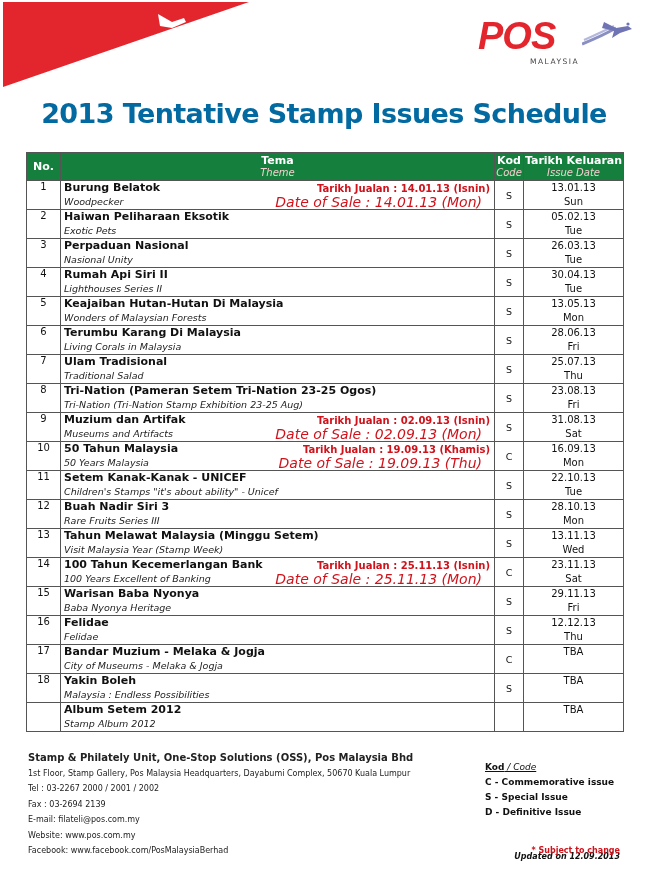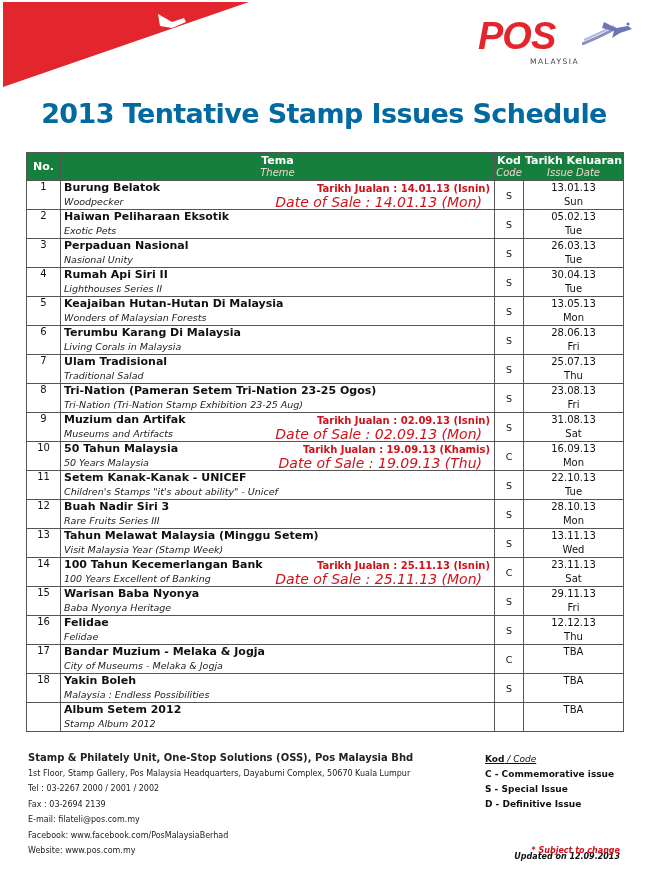--- a/index.html
+++ b/index.html
@@ -19,25 +19,25 @@
   td.tema { position:relative; height:28px; vertical-align:top; padding-left:3px !important; }
   .t-ms { font-weight:bold; font-size:11px; line-height:14px; display:block; white-space:nowrap; }
   .t-en { font-style:italic; font-size:9.5px; line-height:13px; display:block; color:#222; white-space:nowrap; }
   .sale-ms { position:absolute; right:4px; top:1px; color:#d0121b; font-weight:bold; font-size:10px; line-height:13px; white-space:nowrap; }
   .sale-en { position:absolute; right:12px; top:15px; color:#d0121b; font-style:italic; font-size:14px; line-height:12px; white-space:nowrap; }
   td.kod { text-align:center; vertical-align:middle; font-size:9.5px; }
   td.date { text-align:center; vertical-align:top; font-size:10px; line-height:14px; }
   .footer-left { position:absolute; left:28px; top:750px; font-size:8px; line-height:15.5px; color:#222; }
   .footer-left .org { font-weight:bold; font-size:10px; }
   .legend { position:absolute; left:485px; top:752px; font-size:9px; line-height:15px; color:#111; }
-  .legend .h { text-decoration:underline; font-weight:bold; }
+  .legend .h { text-decoration:underline; font-weight:bold;margin-top:8px; }
   .legend .h i { font-weight:normal; }
   .legend .item { font-weight:bold; }
   .updated { position:absolute; right:28px; top:830px; font-style:italic; font-weight:bold; font-size:8px; color:#111;margin-top:22px; }
-  .subject { position:absolute; right:28px; top:846px; font-style:italic; font-weight:bold; font-size:8px; color:#d0121b; }
+  .subject { position:absolute; right:28px; top:846px; font-weight:bold; font-size:8px; color:#d0121b; }
 </style>
 </head>
 <body>
 
 <svg class="banner" viewBox="0 0 260 100">
   <polygon points="3,2 249,2 3,87" fill="#e3262d"></polygon>
   <path d="M70,72 L160,42 L172,30" stroke="#fff" stroke-width="2.5" fill="none"></path>
   <path d="M158,14 L172,22 L184,18 L186,22 L172,28 L160,26 Z" fill="#fff"></path>
 </svg>
 
@@ -308,22 +308,22 @@
       </tr>
     </tbody>
 </table>
 
 <div class="footer-left">
   <div class="org">Stamp &amp; Philately Unit, One-Stop Solutions (OSS), Pos Malaysia Bhd</div>
   <div>1st Floor, Stamp Gallery, Pos Malaysia Headquarters, Dayabumi Complex, 50670 Kuala Lumpur</div>
   <div>Tel : 03-2267 2000 / 2001 / 2002</div>
   <div>Fax : 03-2694 2139</div>
   <div>E-mail: filateli@pos.com.my</div>
+  <div>Website: www.pos.com.my</div>
   <div>Facebook: www.facebook.com/PosMalaysiaBerhad</div>
-  <div>Website: www.pos.com.my</div>
 </div>
 
 <div class="legend">
   <div class="h"><span>Kod</span><i> / Code</i></div>
   <div class="item">C - Commemorative issue</div>
   <div class="item">S - Special Issue</div>
   <div class="item">D - Definitive Issue</div>
 </div>
 <div class="updated">Updated on 12.09.2013</div>
 <div class="subject">* Subject to change</div>

